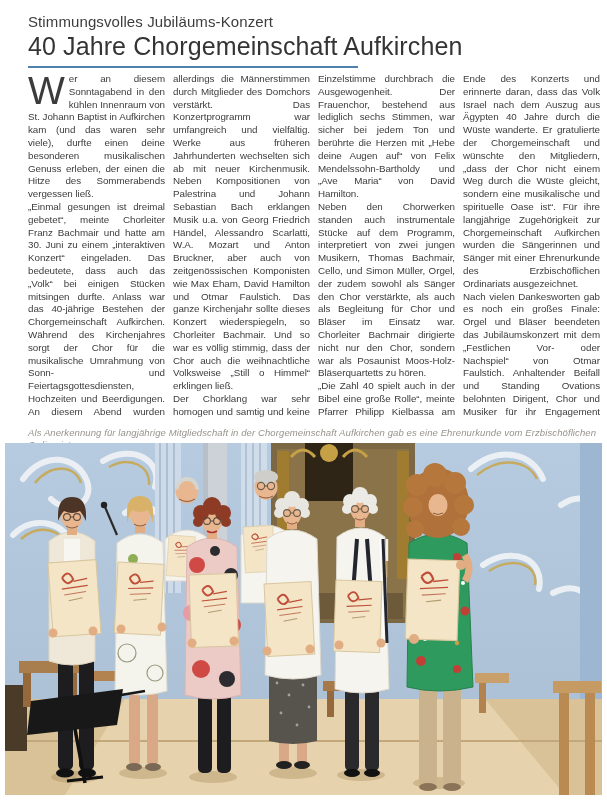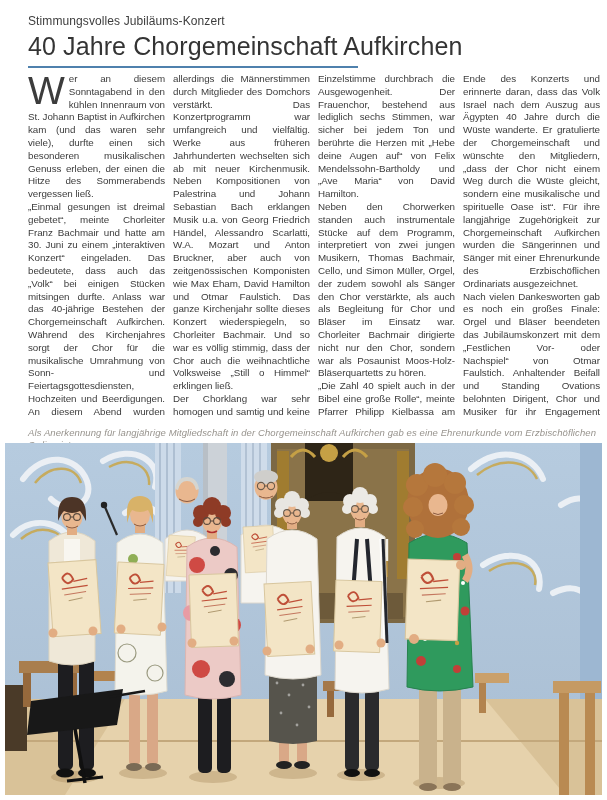--- a/index.html
+++ b/index.html
@@ -3,21 +3,21 @@
 <meta charset="utf-8">
 <style>
   html,body{margin:0;padding:0;background:#e9e9e9;}
   .page{
     position:relative;width:607px;height:800px;background:#ffffff;
     margin:0 auto;overflow:hidden;
     font-family:"Liberation Sans", sans-serif;color:#3b3b3b;
   }
   
   .header{position:absolute;left:28px;top:12px;width:560px;}
-  .kicker{font-size:12px;line-height:19px;color:#3d3d3d;font-weight:400;letter-spacing:.1px;}
+  .kicker{font-size:15px;line-height:19px;color:#3d3d3d;font-weight:400;letter-spacing:.1px;}
   .title{font-size:25px;line-height:27px;color:#343434;font-weight:400;margin-top:2px;letter-spacing:.1px;}
   .title-rule{width:330px;height:2px;background:#4f81ad;margin-top:6px;}
   
   .article{
     position:absolute;left:28px;top:73px;width:572px;height:351px;
     column-count:4;column-gap:8px;column-fill:auto;
     font-size:9.8px;line-height:12.8px;letter-spacing:-0.05px;
     text-align:justify;color:#3c3c3c;overflow:hidden;
     hyphens:auto;-webkit-hyphens:auto;
   }
@@ -43,21 +43,21 @@
 
 <div class="page">
 
   <div class="header">
     <div class="kicker">Stimmungsvolles Jubiläums-Konzert</div>
     <div class="title">40 Jahre Chorgemeinschaft Aufkirchen</div>
     <div class="title-rule" style="background: rgb(79, 129, 173);"></div>
   </div>
 
   <div class="article">
-    <p class="para"><span class="dropcap">W</span><span>er an diesem Sonntagabend in den kühlen Innenraum von St. Johann Baptist in Aufkirchen kam (und das waren sehr viele), durfte einen sich besonderen musikalischen Genuss erleben, der einen die Hitze des Sommerabends vergessen ließ.</span></p>
+    <p class="para"><span class="dropcap">W</span><span>er an diesem Sonntagabend in den kühlen Innenraum von St. Johann Baptist in Aufkirchen kam (und das waren sehr viele), durfte einen deine besonderen musikalischen Genuss erleben, der einen die Hitze des Sommerabends vergessen ließ.</span></p>
     <div style="display:contents"><p class="para">„Einmal gesungen ist dreimal gebetet“, meinte Chorleiter Franz Bachmair und hatte am 30. Juni zu einem „interaktiven Konzert“ eingeladen. Das bedeutete, dass auch das „Volk“ bei einigen Stücken mitsingen durfte. Anlass war das 40-jährige Bestehen der Chorgemeinschaft Aufkirchen. Während des Kirchenjahres sorgt der Chor für die musikalische Umrahmung von Sonn- und Feiertagsgottesdiensten, Hochzeiten und Beerdigungen. An diesem Abend wurden allerdings die Männerstimmen durch Mitglieder des Domchors verstärkt. Das Konzertprogramm war umfangreich und vielfältig. Werke aus früheren Jahrhunderten wechselten sich ab mit neuer Kirchenmusik. Neben Kompositionen von Palestrina und Johann Sebastian Bach erklangen Musik u.a. von Georg Friedrich Händel, Alessandro Scarlatti, W.A. Mozart und Anton Bruckner, aber auch von zeitgenössischen Komponisten wie Max Eham, David Hamilton und Otmar Faulstich. Das ganze Kirchenjahr sollte dieses Konzert wiederspiegeln, so Chorleiter Bachmair. Und so war es völlig stimmig, dass der Chor auch die weihnachtliche Volksweise „Still o Himmel“ erklingen ließ.</p><p class="para">Der Chorklang war sehr homogen und samtig und keine Einzelstimme durchbrach die Ausgewogenheit. Der Frauenchor, bestehend aus lediglich sechs Stimmen, war sicher bei jedem Ton und berührte die Herzen mit „Hebe deine Augen auf“ von Felix Mendelssohn-Bartholdy und „Ave Maria“ von David Hamilton.</p><p class="para">Neben den Chorwerken standen auch instrumentale Stücke auf dem Programm, interpretiert von zwei jungen Musikern, Thomas Bachmair, Cello, und Simon Müller, Orgel, der zudem sowohl als Sänger den Chor verstärkte, als auch als Begleitung für Chor und Bläser im Einsatz war. Chorleiter Bachmair dirigierte nicht nur den Chor, sondern war als Posaunist Moos-Holz-Bläserquartetts zu hören.</p><p class="para">„Die Zahl 40 spielt auch in der Bibel eine große Rolle“, meinte Pfarrer Philipp Kielbassa am Ende des Konzerts und erinnerte daran, dass das Volk Israel nach dem Auszug aus Ägypten 40 Jahre durch die Wüste wanderte. Er gratulierte der Chorgemeinschaft und wünschte den Mitgliedern, „dass der Chor nicht einem Weg durch die Wüste gleicht, sondern eine musikalische und spirituelle Oase ist“. Für ihre langjährige Zugehörigkeit zur Chorgemeinschaft Aufkirchen wurden die Sängerinnen und Sänger mit einer Ehrenurkunde des Erzbischöflichen Ordinariats ausgezeichnet.</p><p class="para">Nach vielen Dankesworten gab es noch ein großes Finale: Orgel und Bläser beendeten das Jubiläumskonzert mit dem „Festlichen Vor- oder Nachspiel“ von Otmar Faulstich. Anhaltender Beifall und Standing Ovations belohnten Dirigent, Chor und Musiker für ihr Engagement und insbesondere für dieses gelungene Konzert.</p></div>
     
   </div>
 
   <div class="caption">Als Anerkennung für langjährige Mitgliedschaft in der Chorgemeinschaft Aufkirchen gab es eine Ehrenurkunde vom Erzbischöflichen Ordinariat</div>
 
   <div class="photo">
     <svg viewBox="0 0 597 352" xmlns="http://www.w3.org/2000/svg">
       <defs>
         <linearGradient id="wall" x1="0" y1="0" x2="0" y2="1">

